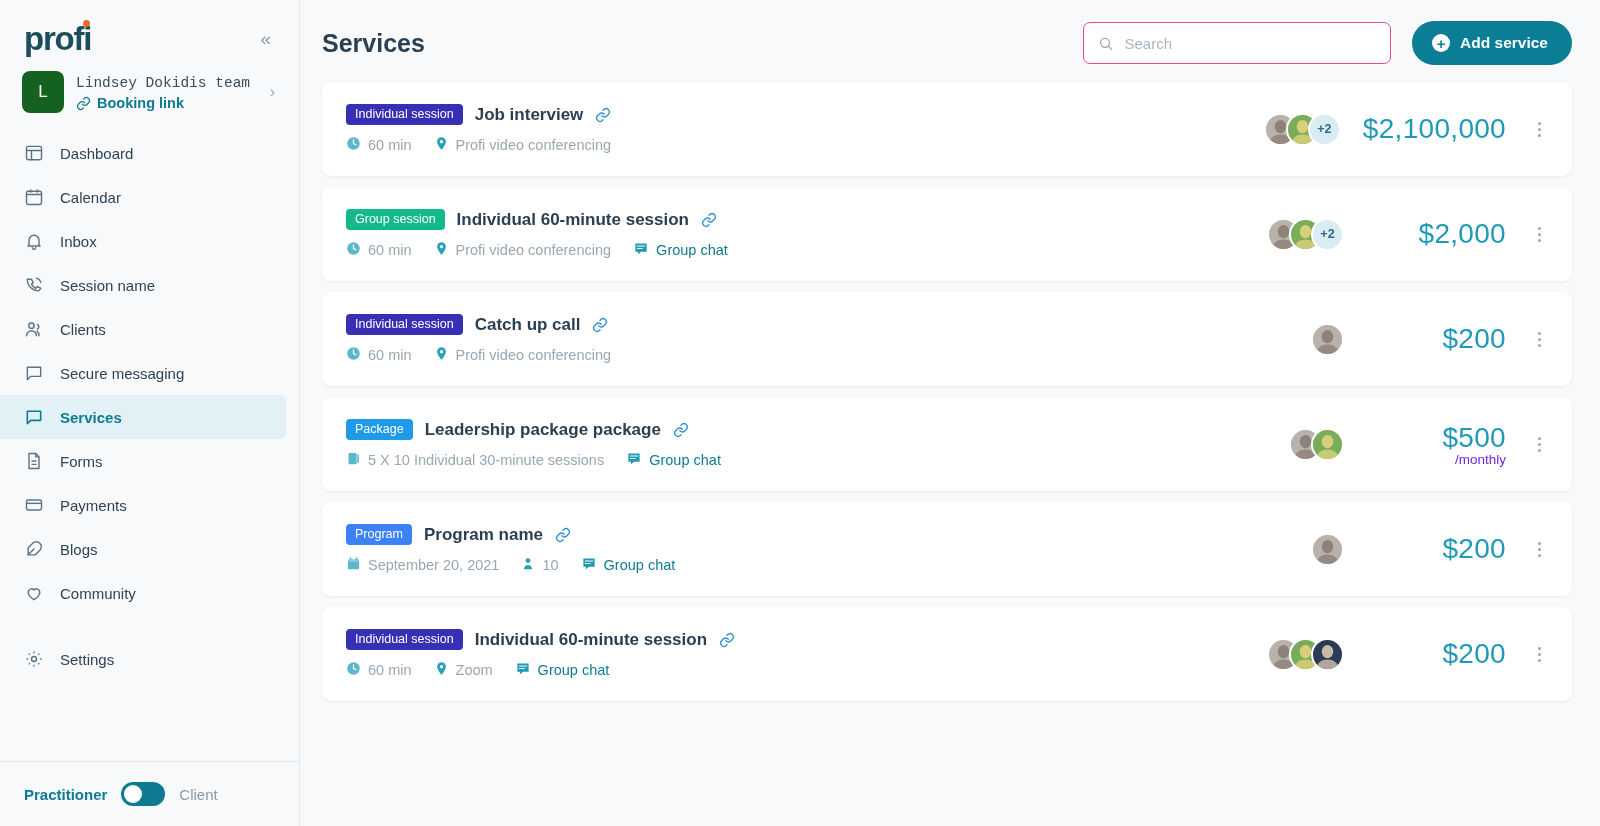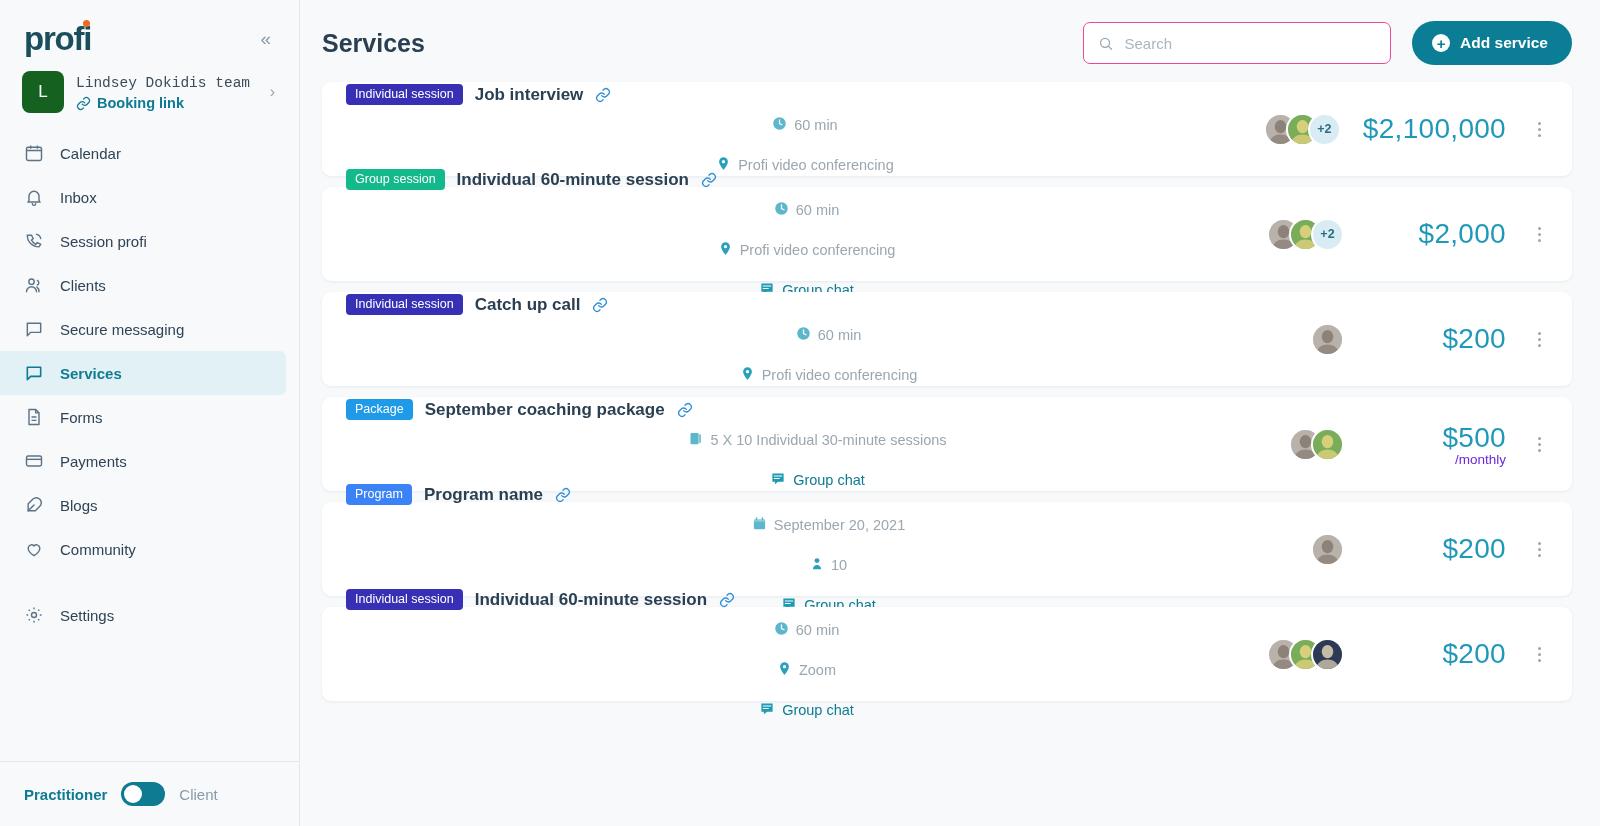--- a/index.html
+++ b/index.html
@@ -134,21 +134,21 @@
     padding: 4px 9px 5px; line-height: 1; white-space: nowrap;
   }
   .badge.individual { background: #3730b5; }
   .badge.group { background: #13b98a; }
   .badge.package { background: #1e9ae8; }
   .badge.program { background: #3b82f6; }
   .svc-name { font-size: 17px; font-weight: 700; color: #2a3f52; }
   .link-ico { color: #2f8fd6; display: flex; align-items: center; }
   .card-meta {
     display: flex; align-items: center; gap: 22px;
-    margin-top: 11px; font-size: 14.5px; color: #9aa7b1; flex-direction: column;
+    margin-top: 11px; font-size: 14.5px; color: #9aa7b1;
   }
   .meta { display: flex; align-items: center; gap: 7px; }
   .meta.chat { color: #0f7b93; cursor: pointer; }
 
   .card-right { display: flex; align-items: center; gap: 22px; }
   .avatars { display: flex; align-items: center; }
   .avatars .av {
     width: 33px; height: 33px; border-radius: 50%;
     border: 2px solid #fff; margin-left: -11px; overflow: hidden;
     background: #cfd8de;
@@ -194,38 +194,45 @@
             </svg>
           <span>Booking link</span>
         </div>
       </div>
       <div class="team-chevron">›</div>
     </div>
 
     <nav class="nav">
       <div class="nav-item">
         <svg width="20" height="20" viewBox="0 0 24 24" fill="none" stroke-width="1.7">
+            <rect x="3" y="4" width="18" height="16" rx="2"></rect>
+            <path d="M3 9h18M9 9v11"></path>
+          </svg>
+        <span>Dashboard</span>
+      </div>
+      <div class="nav-item">
+        <svg width="20" height="20" viewBox="0 0 24 24" fill="none" stroke-width="1.7">
             <rect x="3" y="5" width="18" height="16" rx="2"></rect>
             <path d="M3 9h18M8 3v4M16 3v4"></path>
           </svg>
         <span>Calendar</span>
       </div>
       <div class="nav-item">
         <svg width="20" height="20" viewBox="0 0 24 24" fill="none" stroke-width="1.7" stroke-linecap="round">
             <path d="M6 16V11a6 6 0 1 1 12 0v5l1 2H5l1-2z"></path>
             <path d="M10 20a2 2 0 0 0 4 0"></path>
           </svg>
         <span>Inbox</span>
       </div>
       <div class="nav-item">
         <svg width="20" height="20" viewBox="0 0 24 24" fill="none" stroke-width="1.7" stroke-linecap="round">
             <path d="M4 5c0 8 6 14 14 14l2-3-4-2-2 2a12 12 0 0 1-5-5l2-2-2-4-3 0z"></path>
             <path d="M15 4a6 6 0 0 1 5 5"></path>
           </svg>
-        <span>Session profi</span>
+        <span>Session name</span>
       </div>
       <div class="nav-item">
         <svg width="20" height="20" viewBox="0 0 24 24" fill="none" stroke-width="1.7" stroke-linecap="round">
             <circle cx="9" cy="8" r="3.2"></circle>
             <path d="M3 20c0-3.3 2.7-6 6-6s6 2.7 6 6"></path>
             <path d="M16 6.5a3 3 0 0 1 0 5.5M18 20c0-2.6-1-4.5-2.5-5.5"></path>
           </svg>
         <span>Clients</span>
       </div>
       <div class="nav-item">
@@ -464,21 +471,21 @@
               <i></i>
               <i></i>
               <i></i>
             </div>
           </div>
         </div>
         <div class="card">
           <div class="card-left">
             <div class="card-title-row">
               <span class="badge package">Package</span>
-              <span class="svc-name">September coaching package</span>
+              <span class="svc-name">Leadership package package</span>
               <span class="link-ico">
                 <svg width="16" height="16" viewBox="0 0 24 24" fill="none" stroke="#2f8fd6" stroke-width="2" stroke-linecap="round">
                   <path d="M10 13a5 5 0 0 0 7.5.5l3-3a5 5 0 0 0-7-7l-1.5 1.5"></path>
                   <path d="M14 11a5 5 0 0 0-7.5-.5l-3 3a5 5 0 0 0 7 7l1.5-1.5"></path>
                 </svg>
               </span>
             </div>
             <div class="card-meta">
               <span class="meta">
                 <span><svg width="15" height="15" viewBox="0 0 24 24" fill="#5cb6cc">

